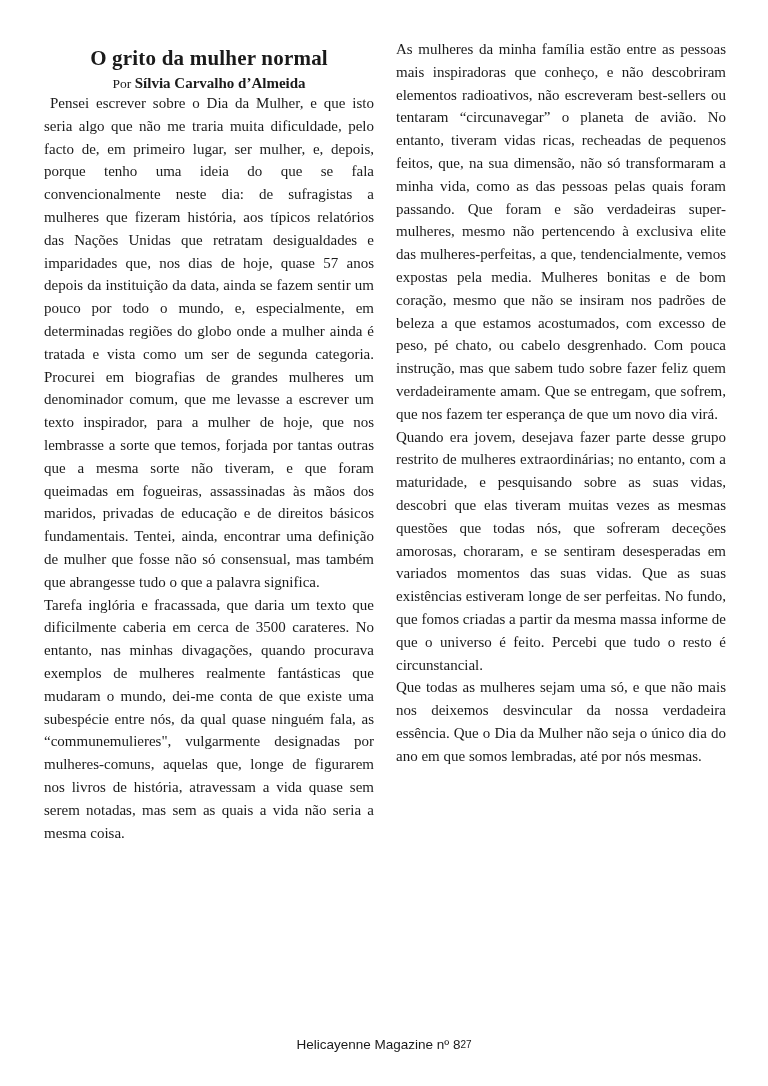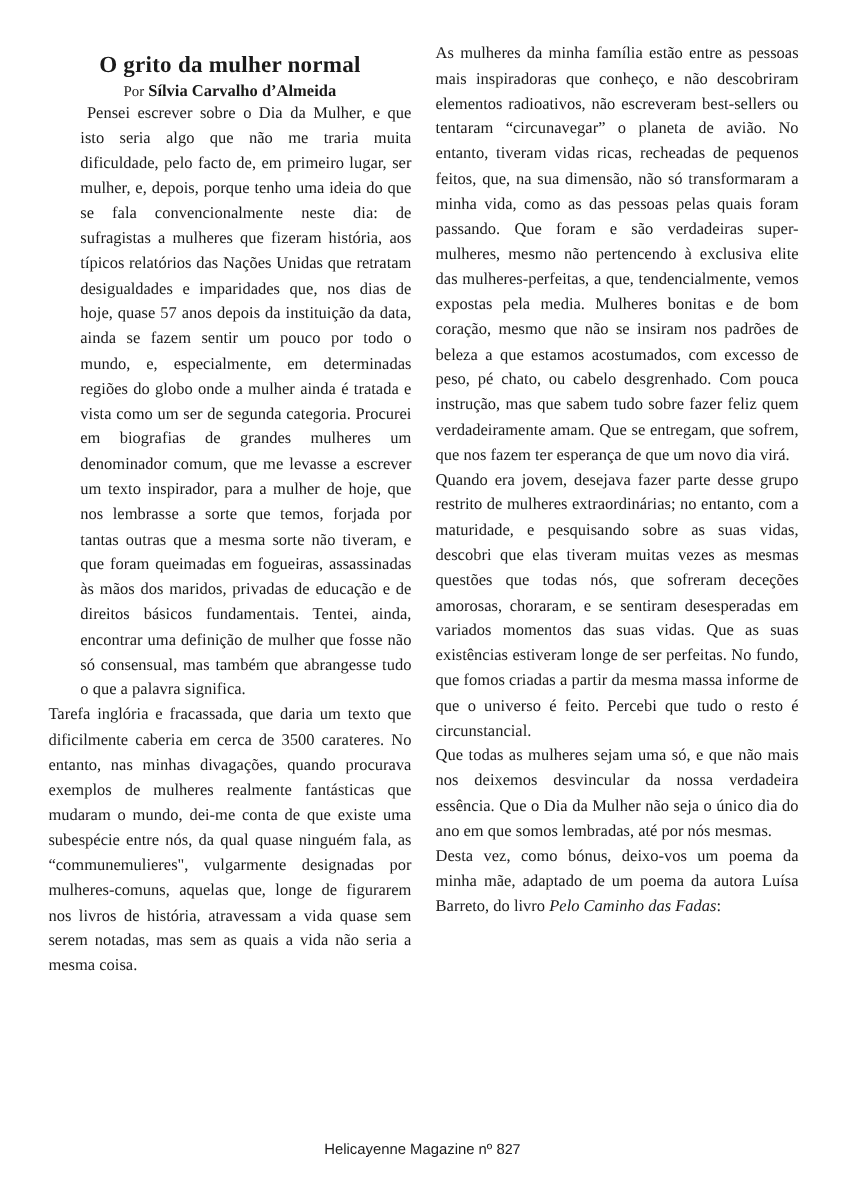--- a/index.html
+++ b/index.html
@@ -52,42 +52,41 @@
   }
   p.body {
     font-size: 15px;
     line-height: 1.52;
     text-align: justify;
     margin: 0;
     hyphens: none;
   }
   p.body.first {
     text-indent: 6px;
-    margin-left: 29px;
   }
   .italic {
     font-style: italic;
   }
   .footer {
     position: absolute;
     left: 44px;
     right: 44px;
     bottom: 34px;
     display: flex;
     align-items: center;
     justify-content: center;
     font-family: "Liberation Sans", sans-serif;
     font-size: 13.5px;
     color: #1a1a1a;
   }
   .footer-left {
     font-size: 13.5px;
   }
   .footer-right {
-    font-size: 13px;
+    font-size: 10px;
   }
 </style>
 </head>
 <body>
 
 <div class="page">
 
   <div class="columns">
 
     <div class="col">
@@ -97,21 +96,20 @@
         <span class="by-author">Sílvia Carvalho d’Almeida</span>
       </div>
       <p class="body first"> Pensei escrever sobre o Dia da Mulher, e que isto seria algo que não me traria muita dificuldade, pelo facto de, em primeiro lugar, ser mulher, e, depois, porque tenho uma ideia do que se fala convencionalmente neste dia: de sufragistas a mulheres que fizeram história, aos típicos relatórios das Nações Unidas que retratam desigualdades e imparidades que, nos dias de hoje, quase 57 anos depois da instituição da data, ainda se fazem sentir um pouco por todo o mundo, e, especialmente, em determinadas regiões do globo onde a mulher ainda é tratada e vista como um ser de segunda categoria. Procurei em biografias de grandes mulheres um denominador comum, que me levasse a escrever um texto inspirador, para a mulher de hoje, que nos lembrasse a sorte que temos, forjada por tantas outras que a mesma sorte não tiveram, e que foram queimadas em fogueiras, assassinadas às mãos dos maridos, privadas de educação e de direitos básicos fundamentais. Tentei, ainda, encontrar uma definição de mulher que fosse não só consensual, mas também que abrangesse tudo o que a palavra significa.</p>
       <p class="body">Tarefa inglória e fracassada, que daria um texto que dificilmente caberia em cerca de 3500 carateres. No entanto, nas minhas divagações, quando procurava exemplos de mulheres realmente fantásticas que mudaram o mundo, dei-me conta de que existe uma subespécie entre nós, da qual quase ninguém fala, as “communemulieres", vulgarmente designadas por mulheres-comuns, aquelas que, longe de figurarem nos livros de história, atravessam a vida quase sem serem notadas, mas sem as quais a vida não seria a mesma coisa.</p>
     </div>
 
     <div class="col">
       <p class="body">As mulheres da minha família estão entre as pessoas mais inspiradoras que conheço, e não descobriram elementos radioativos, não escreveram best-sellers ou tentaram “circunavegar” o planeta de avião. No entanto, tiveram vidas ricas, recheadas de pequenos feitos, que, na sua dimensão, não só transformaram a minha vida, como as das pessoas pelas quais foram passando. Que foram e são verdadeiras super-mulheres, mesmo não pertencendo à exclusiva elite das mulheres-perfeitas, a que, tendencialmente, vemos expostas pela media. Mulheres bonitas e de bom coração, mesmo que não se insiram nos padrões de beleza a que estamos acostumados, com excesso de peso, pé chato, ou cabelo desgrenhado. Com pouca instrução, mas que sabem tudo sobre fazer feliz quem verdadeiramente amam. Que se entregam, que sofrem, que nos fazem ter esperança de que um novo dia virá.</p>
       <p class="body">Quando era jovem, desejava fazer parte desse grupo restrito de mulheres extraordinárias; no entanto, com a maturidade, e pesquisando sobre as suas vidas, descobri que elas tiveram muitas vezes as mesmas questões que todas nós, que sofreram deceções amorosas, choraram, e se sentiram desesperadas em variados momentos das suas vidas. Que as suas existências estiveram longe de ser perfeitas. No fundo, que fomos criadas a partir da mesma massa informe de que o universo é feito. Percebi que tudo o resto é circunstancial.</p>
       <p class="body">Que todas as mulheres sejam uma só, e que não mais nos deixemos desvincular da nossa verdadeira essência. Que o Dia da Mulher não seja o único dia do ano em que somos lembradas, até por nós mesmas.</p>
-      <p class="body"><span>Desta vez, como bónus, deixo-vos um poema da minha mãe, adaptado de um poema da autora Luísa Barreto, do livro </span><span class="italic">Pelo Caminho das Fadas</span><span>:</span></p>
     </div>
 
   </div>
 
   <div class="footer">
     <span class="footer-left">Helicayenne Magazine nº 8</span>
     <span class="footer-right">27</span>
   </div>
 
 </div>

